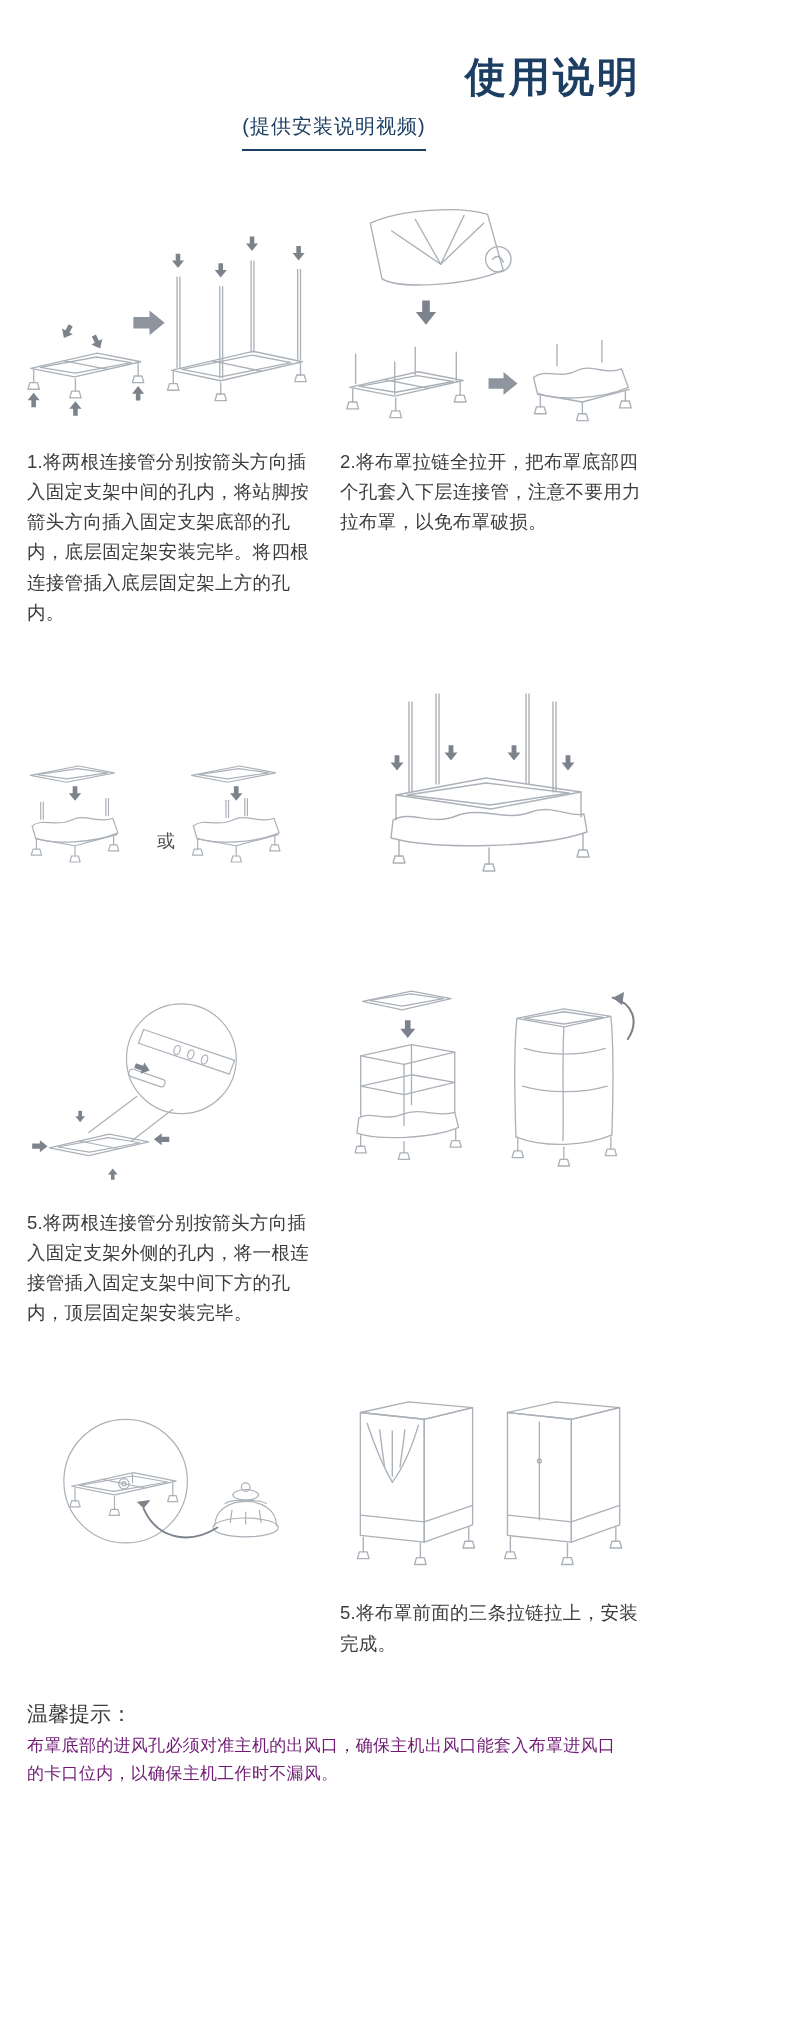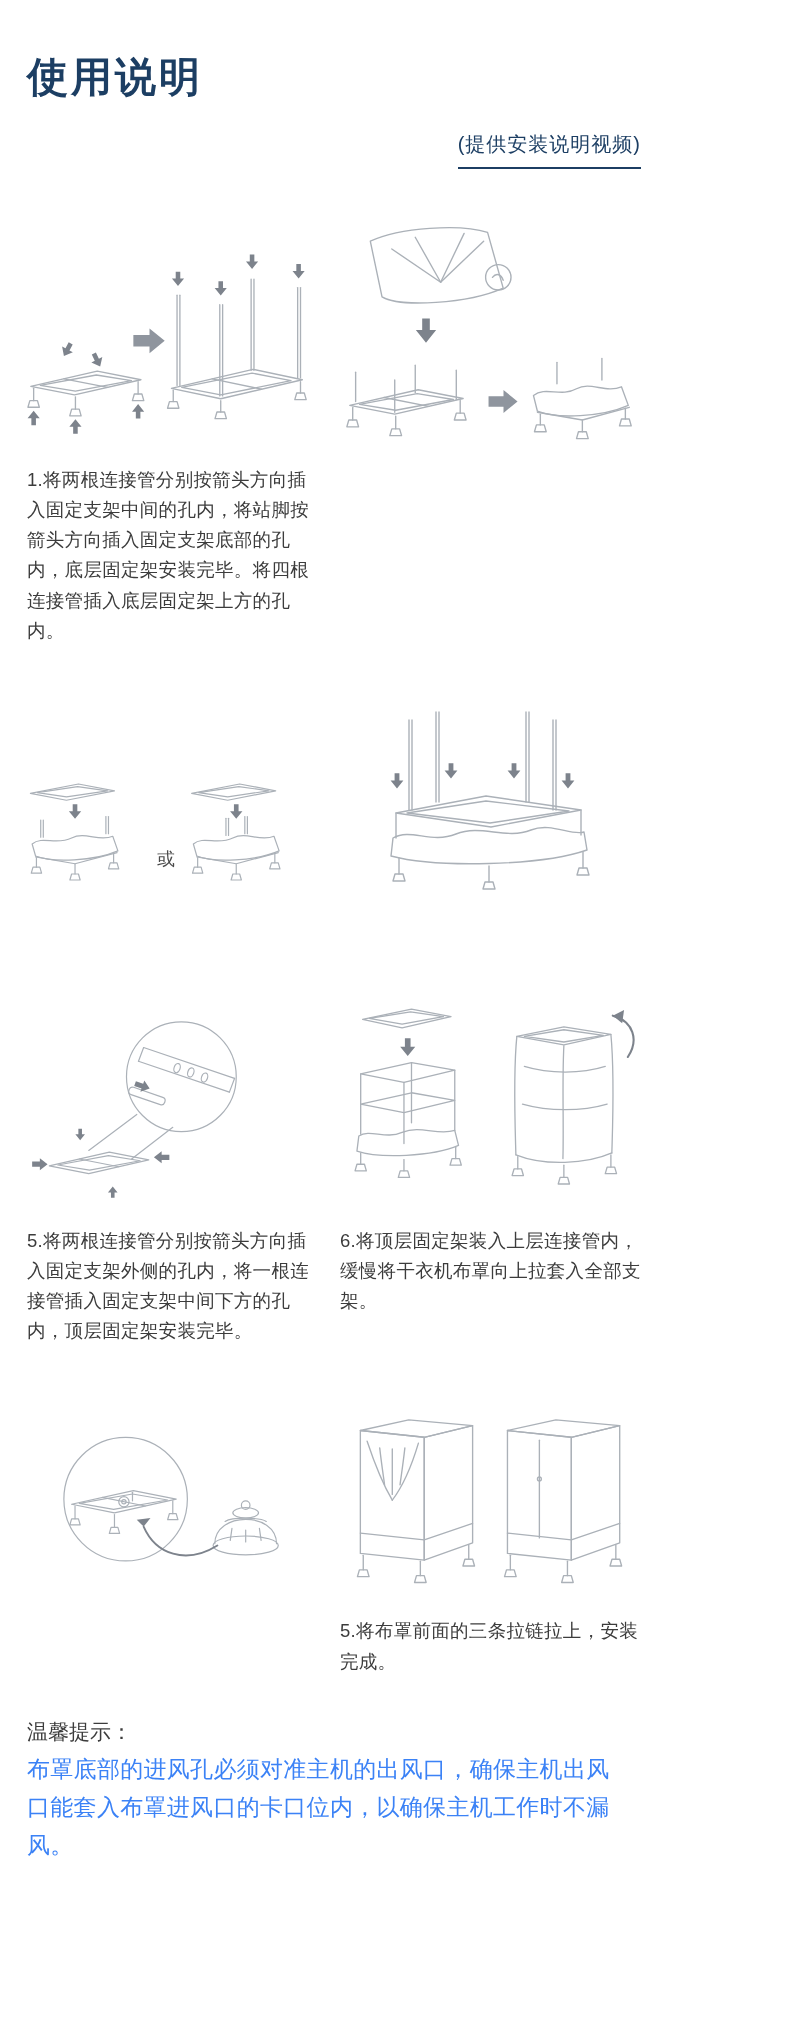--- a/index.html
+++ b/index.html
@@ -1,39 +1,39 @@
 <!DOCTYPE html>
 <html><head>
 <meta charset="utf-8">
 <style>
   * { margin:0; padding:0; box-sizing:border-box; }
   html,body { background:#ffffff; }
   body { font-family:"Liberation Sans","DejaVu Sans",sans-serif; }
   .page { width:790px; min-height:2022px; background:#fff; position:relative; overflow:hidden; }
   .inner { width:614px; margin-left:27px; padding-top:50px; }
 
-  .title { text-align:left; font-size:41px; font-weight:bold; color:#1c3e63; letter-spacing:3px; }
-  .subtitle-row { text-align:right; margin-top:26px; }
+  .title { text-align:right; font-size:41px; font-weight:bold; color:#1c3e63; letter-spacing:3px; }
+  .subtitle-row { text-align:center; margin-top:8px; }
   .subtitle { display:inline-block; font-size:20px; color:#1c3e63; padding-bottom:9px;
               border-bottom:2px solid #1c3e63; letter-spacing:1px; }
 
   .grid { margin-top:46px; display:grid; grid-template-columns:283px 301px;
           column-gap:30px; row-gap:58px; }
   .step { display:flex; flex-direction:column; }
   .fig { display:flex; align-items:flex-end; justify-content:center; margin-bottom:14px; }
   .fig.r1 { height:236px; }
   .fig.r2 { height:216px; }
   .fig.r3 { height:220px; }
   .fig.r4 { height:198px; }
   .step-text { font-size:18.5px; line-height:1.63; color:#3c3c3c; letter-spacing:0.3px;
                white-space:pre-line; }
 
   .tip { margin-top:38px; width:600px; }
   .tip-label { font-size:21px; line-height:1.66; color:#3c3c3c; }
-  .tip-text  { font-size:23px; line-height:1.66; color:#3b82f6; letter-spacing:0.3px; }
+  .tip-text  { font-size:17px; line-height:1.66; color:#701a75; letter-spacing:0.3px; }
 
   .art { stroke:#abb1b8; stroke-width:1.4; fill:none; stroke-linecap:round; stroke-linejoin:round; }
   .arrow { fill:#7d838c; stroke:none; }
   .bigarrow { fill:#8f959e; stroke:none; }
   .arrline { stroke:#7d838c; stroke-width:2.2; fill:none; stroke-linecap:round; }
   svg { display:block; }
   svg text { font-family:inherit; }
 </style>
 </head>
 <body>
@@ -132,20 +132,21 @@
               <line x1="50" y1="37" x2="98" y2="24"></line>
               <line x1="7" y1="31" x2="7" y2="42"></line>
                 <polygon points="3,42 11,42 13,49 1,49"></polygon>
               <line x1="50" y1="38" x2="50" y2="49"></line>
                 <polygon points="46,49 54,49 56,56 44,56"></polygon>
               <line x1="94" y1="25" x2="94" y2="36"></line>
                 <polygon points="90,36 98,36 100,43 88,43"></polygon>
             </g>
           </svg>
         </div>
+        <p class="step-text">2.将布罩拉链全拉开，把布罩底部四个孔套入下层连接管，注意不要用力拉布罩，以免布罩破损。</p>
       </section>
 
       <section class="step">
         <div class="fig r2">
           <svg width="300" height="152" viewBox="0 0 330 152">
             <g>
               <g class="art" transform="translate(4,4)">
                 <polygon points="0,13 56,2 98,10 42,21"></polygon>
                 <polygon points="8,12 55,5 90,10 42,17"></polygon>
               </g>
@@ -296,21 +297,20 @@
                 <line x1="56" y1="157" x2="56" y2="170"></line>
                   <polygon points="52,170 60,170 62,177 50,177"></polygon>
                 <line x1="106" y1="146" x2="106" y2="159"></line>
                   <polygon points="102,159 110,159 112,166 100,166"></polygon>
               </g>
               <path class="arrline" d="M306,56 C318,38 312,18 290,12"></path>
               <polygon class="arrow" points="290,12 302,6 300,20"></polygon>
             </g>
           </svg>
         </div>
-        <p class="step-text">6.将顶层固定架装入上层连接管内，缓慢将干衣机布罩向上拉套入全部支架。</p>
       </section>
 
       <section class="step">
         <div class="fig r4">
           <svg width="300" height="192" viewBox="0 0 330 192">
             <g class="art">
               <circle cx="115" cy="88" r="72"></circle>
               <g transform="translate(52,78)">
                 <polygon points="0,16 72,0 122,10 50,26"></polygon>
                 <polygon points="9,15 71,4 112,11 49,22"></polygon>

